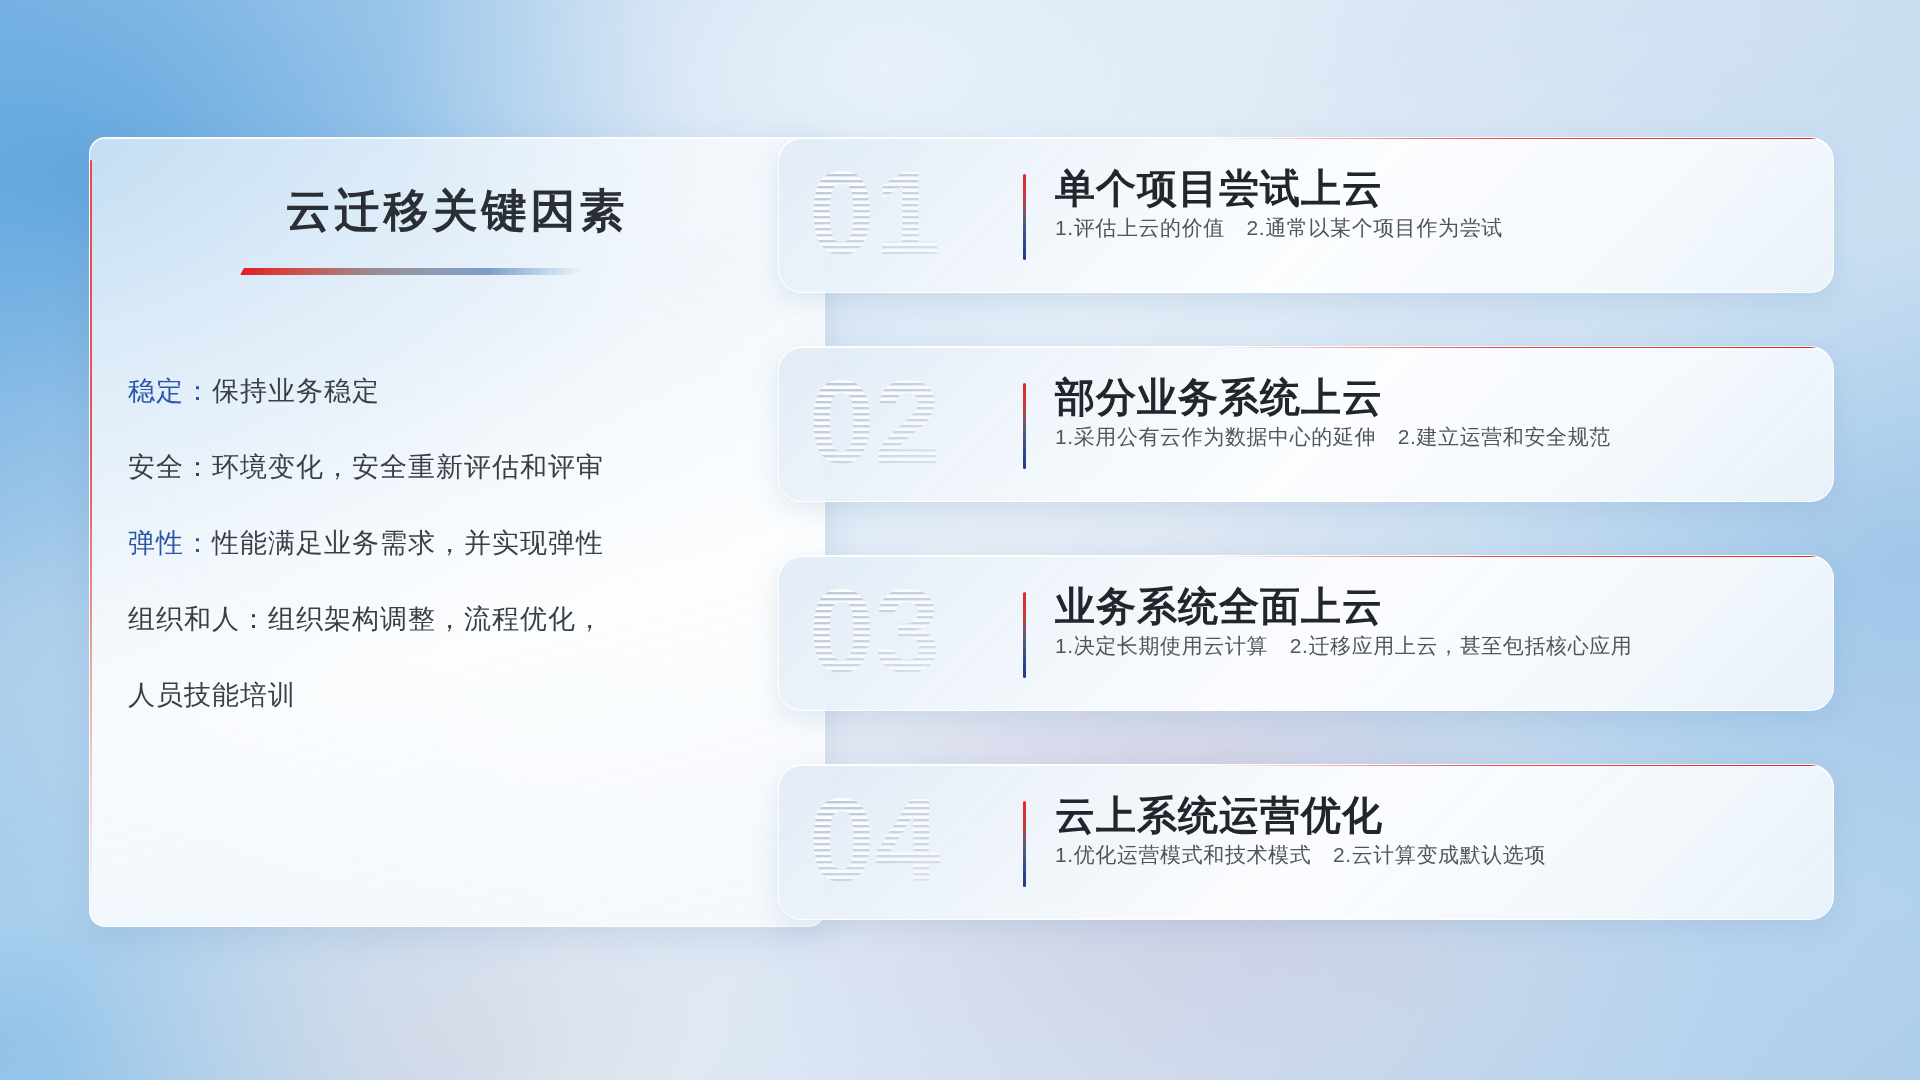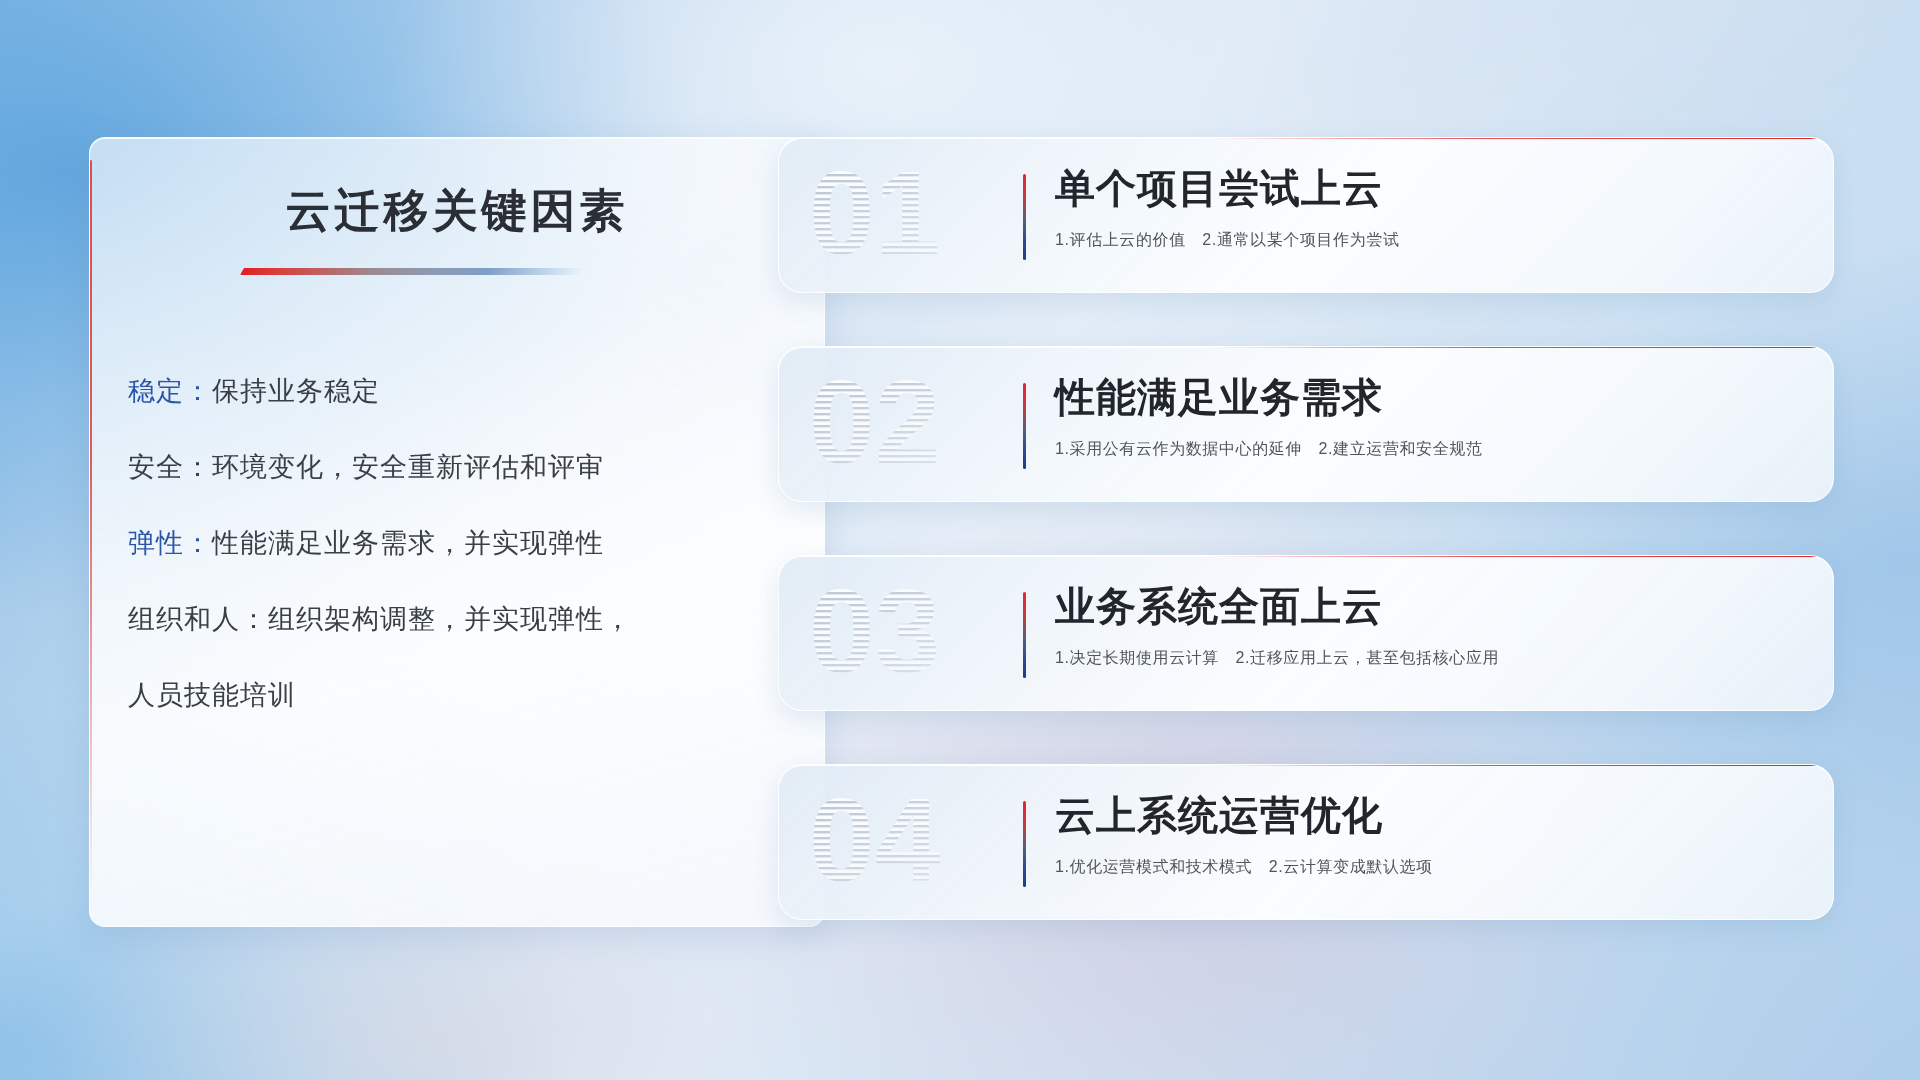--- a/index.html
+++ b/index.html
@@ -113,22 +113,22 @@
     background:linear-gradient(180deg,#e8262b 0%,#c9383c 26%,#5d5f70 52%,#2f4a8f 78%,#1d3c87 100%);
     border-radius:2px;
   }
 
   .card-body{ position:absolute; left:276px; top:28px; right:34px; }
   .card-title{
     font-size:40px; font-weight:bold; color:#22262c; letter-spacing:1px;
     line-height:44px;
   }
   .card-sub{
-    margin-top:16px;
-    font-size:16px; color:#50555c; letter-spacing:.6px; line-height:28px;
+    margin-top:4px;
+    font-size:21px; color:#50555c; letter-spacing:.6px; line-height:28px;
     white-space:pre;
   }
 </style>
 </head>
 <body>
 
 <div id="bg">
   <div class="bgLayer bg-base"></div>
   <div class="bgLayer bg-blob1"></div>
   <div class="bgLayer bg-blob2"></div>
@@ -146,21 +146,21 @@
     <div class="factor-row">
       <span class="factor-label accent">稳定：</span><span class="factor-text">保持业务稳定</span>
     </div>
     <div class="factor-row">
       <span class="factor-label plain">安全：</span><span class="factor-text">环境变化，安全重新评估和评审</span>
     </div>
     <div class="factor-row">
       <span class="factor-label accent">弹性：</span><span class="factor-text">性能满足业务需求，并实现弹性</span>
     </div>
     <div class="factor-row">
-      <span class="factor-label plain">组织和人：</span><span class="factor-text">组织架构调整，并实现弹性，</span>
+      <span class="factor-label plain">组织和人：</span><span class="factor-text">组织架构调整，流程优化，</span>
     </div>
     <div class="factor-row">
       <span class="factor-label plain"></span><span class="factor-text">人员技能培训</span>
     </div>
   </div>
 </section>
 
 <section id="cards">
 
   <article class="card">
@@ -205,21 +205,21 @@
           </linearGradient>
           <mask id="m1">
               <rect width="200" height="132" fill="url(#fade1)"></rect>
             </mask>
         </defs>
         <text x="0" y="104" font-family="'Liberation Sans',sans-serif" font-size="118" font-weight="bold" fill="url(#stripes1)" mask="url(#m1)">02</text>
       </svg>
     </div>
     <div class="card-divider"></div>
     <div class="card-body">
-      <div class="card-title">性能满足业务需求</div>
+      <div class="card-title">部分业务系统上云</div>
       <div class="card-sub">1.采用公有云作为数据中心的延伸　2.建立运营和安全规范</div>
     </div>
   </article>
 
   <article class="card">
     <div class="card-num">
       <svg viewBox="0 0 200 132" aria-hidden="true">
         <defs>
           <pattern id="stripes2" width="6" height="6" patternUnits="userSpaceOnUse">
             <rect width="6" height="6" fill="#ffffff"></rect>

